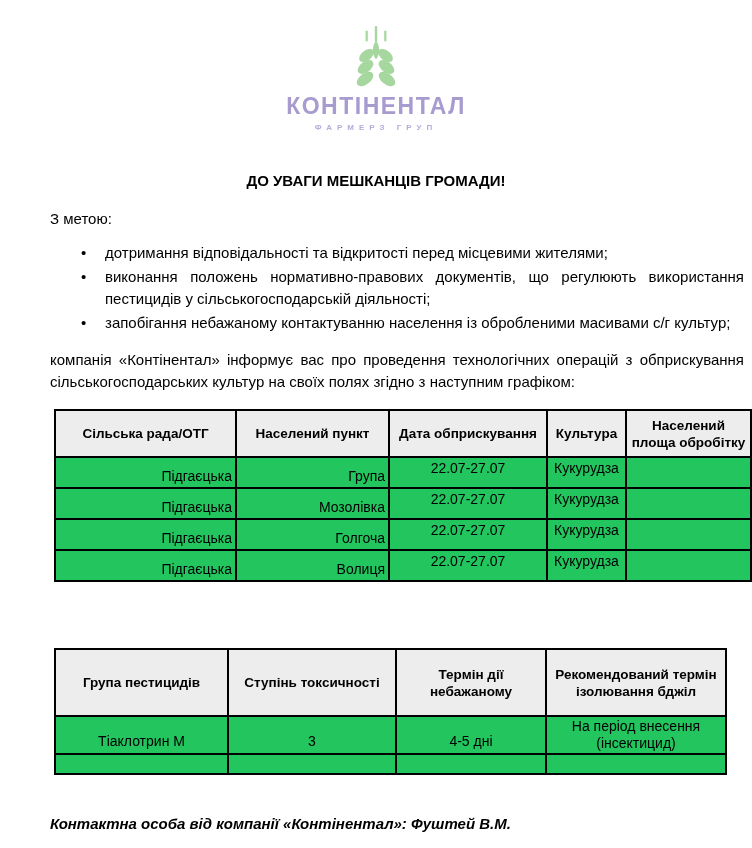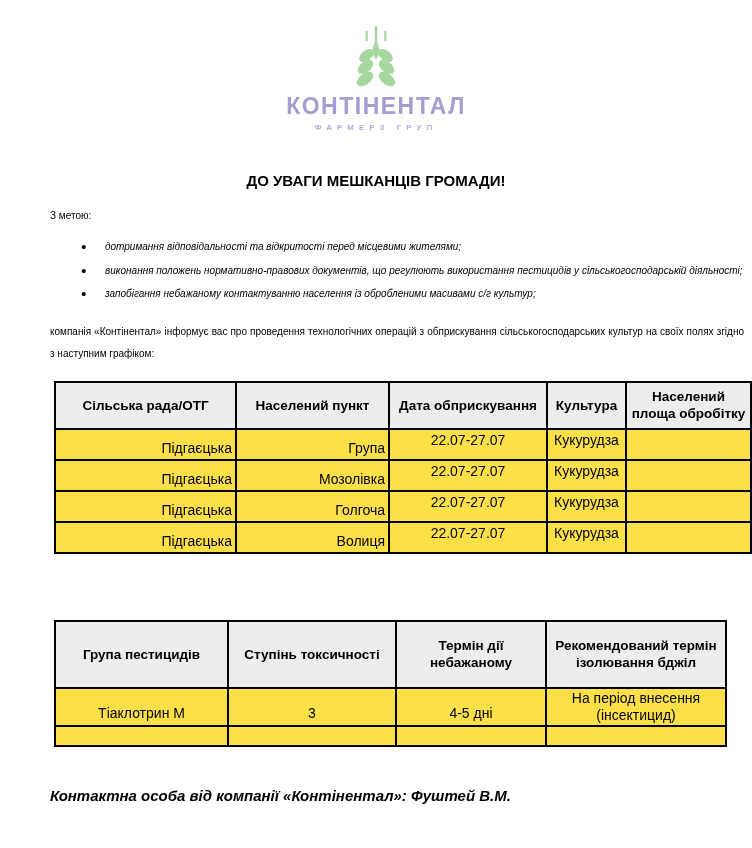--- a/index.html
+++ b/index.html
@@ -27,42 +27,42 @@
     letter-spacing:5px;
     color:#b7abd8;
   }
   
   .title {
     margin-top:40px;
     text-align:center;
     font-weight:bold;
     font-size:15px;
   }
-  .content { margin-left:50px; margin-right:8px; font-size:10px;margin-top:8px; }
+  .content { margin-left:50px; margin-right:8px; font-size:15px;margin-top:8px; }
   .intro { margin-top:21px; }
-  ul.goals { list-style:none; margin:15px 0 0 0; padding:0;font-style:italic; }
+  ul.goals { list-style:none; margin:15px 0 0 0; padding:0; }
   ul.goals li {
     position:relative;
     padding-left:55px;
     text-align:justify;
     line-height:22.5px;
     margin-bottom:1px;
   }
   ul.goals li::before {
     content:"\2022";
     position:absolute; left:31px; top:0;
     font-size:15px; line-height:22.5px;
   }
   .paragraph {
     margin-top:15px;
     text-align:justify;
     line-height:22px;
   }
   
-  table { border-collapse:collapse; table-layout:fixed; background:#fde047; }
+  table { border-collapse:collapse; table-layout:fixed; background:#22c55e; }
   th, td { border:2px solid #000; overflow:hidden; }
   th {
     background:#ededed;
     font-weight:bold;
     font-size:13.5px;
     text-align:center;
     vertical-align:middle;
     line-height:17px;
     padding:2px 3px;
   }

